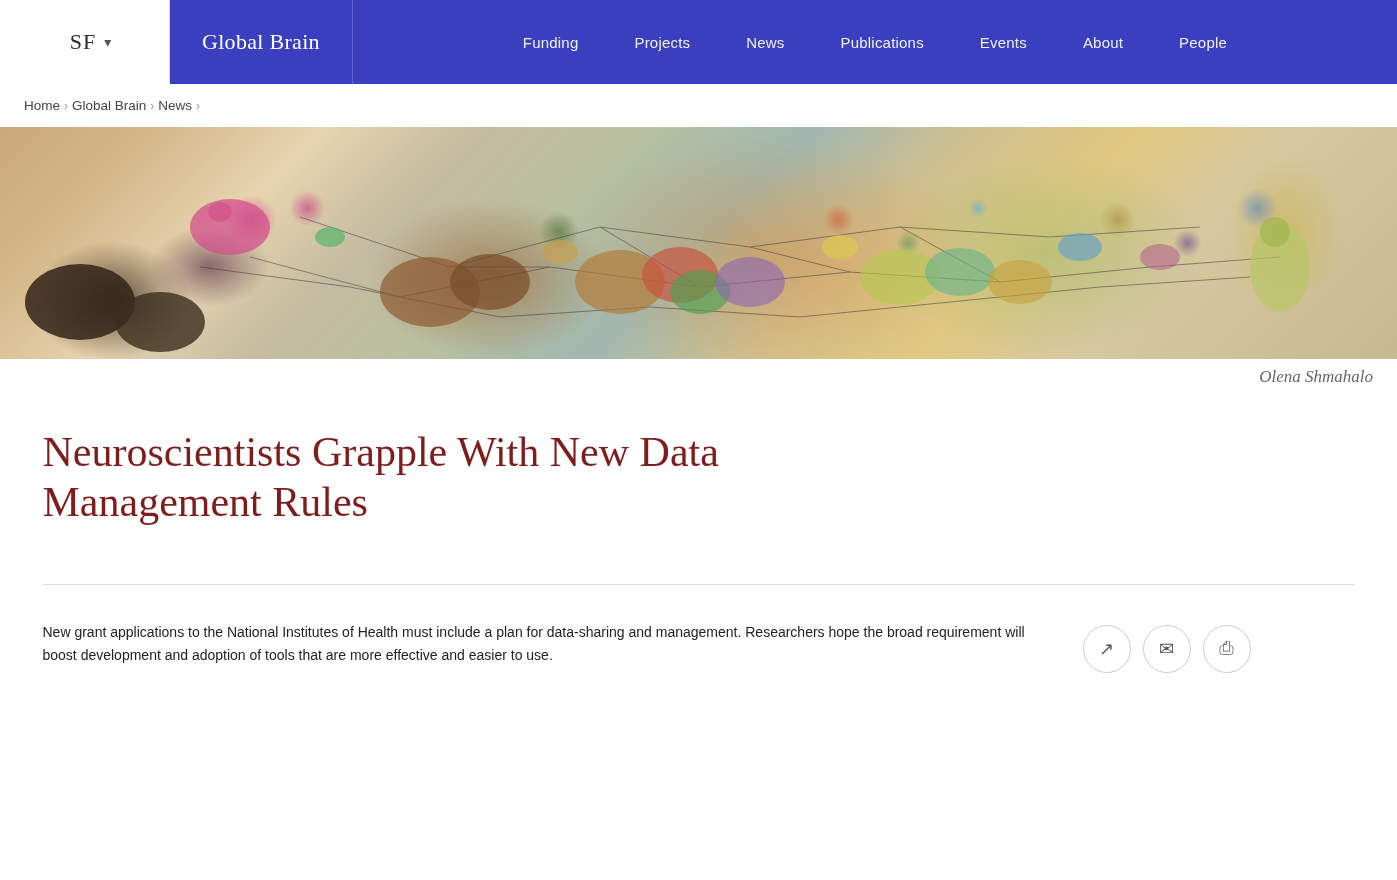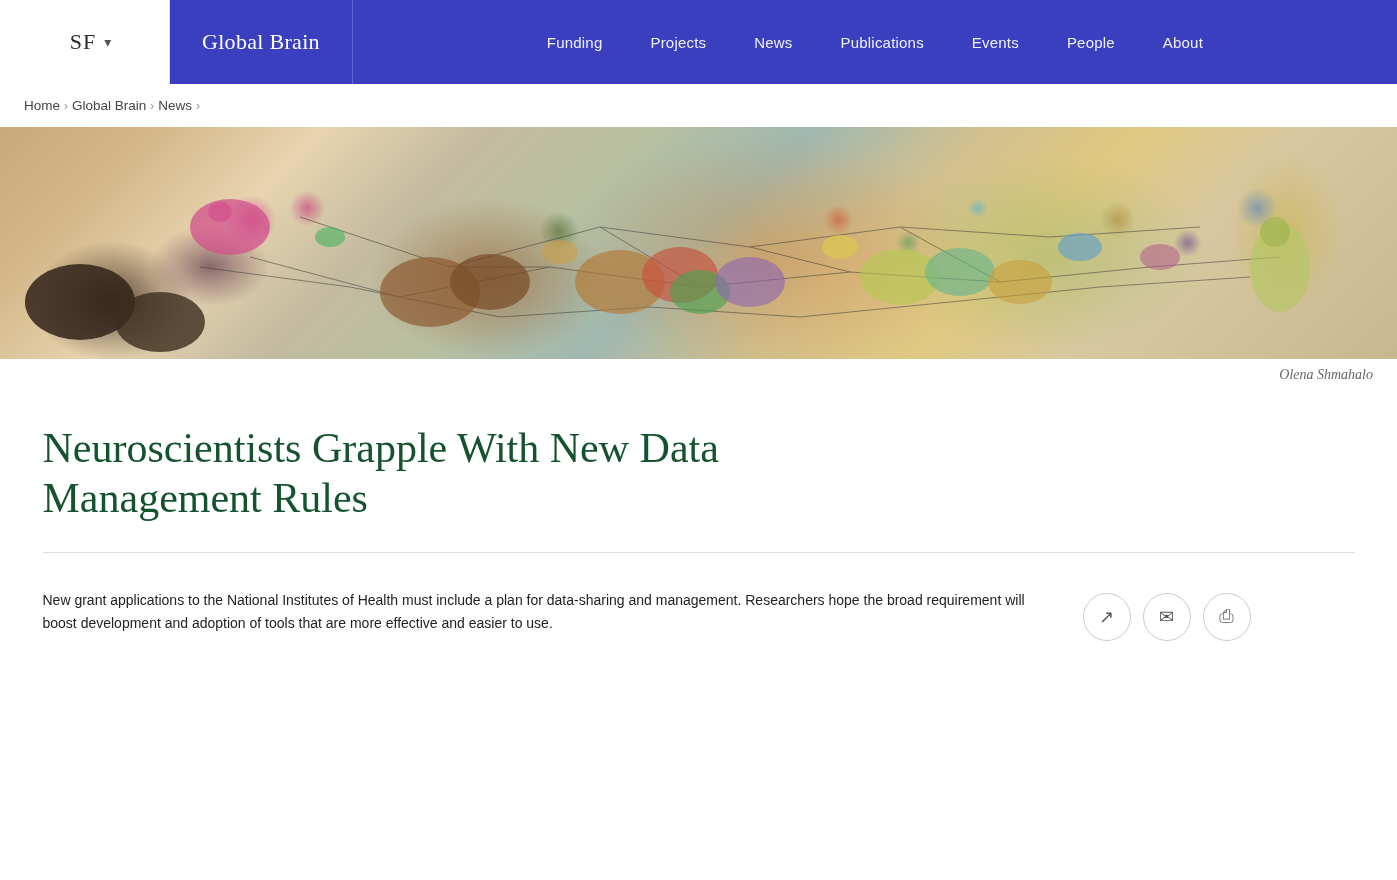--- a/index.html
+++ b/index.html
@@ -43,21 +43,21 @@
       color: #fff;
       letter-spacing: 0.3px;
       border-right: 1px solid rgba(255,255,255,0.2);
     }
     .nav-links {
       display: flex;
       align-items: center;
       list-style: none;
       flex: 1;
       justify-content: center;
-      gap: 0;
+      gap: 8px;
     }
     .nav-links li a {
       display: flex;
       align-items: center;
       height: 84px;
       padding: 0 24px;
       color: rgba(255,255,255,0.92);
       text-decoration: none;
       font-family: Arial, Helvetica, sans-serif;
       font-size: 15px;
@@ -118,39 +118,39 @@
     .hero-network-lines {
       position: absolute;
       inset: 0;
     }
 
     
     .image-credit {
       text-align: right;
       padding: 8px 24px;
       font-family: 'Georgia', serif;
-      font-size: 14px;
+      font-size: 17px;
       color: #666;
       font-style: italic;
     }
 
     
     .article-container {
       max-width: 1360px;
       margin: 0 auto;
       padding: 0 24px;
     }
     .article-title {
       font-family: 'Georgia', serif;
       font-size: 42px;
       font-weight: 400;
       line-height: 1.2;
-      color: #14532d;
+      color: #7f1d1d;
       margin-top: 32px;
-      margin-bottom: 28px;
+      margin-bottom: 56px;
       max-width: 780px;
     }
     .article-divider {
       border: none;
       border-top: 1px solid #ddd;
       margin-bottom: 36px;
     }
     .article-content-row {
       display: flex;
       align-items: flex-start;
@@ -210,24 +210,24 @@
       <li>
           <a href="#">News</a>
         </li>
       <li>
           <a href="#">Publications</a>
         </li>
       <li>
           <a href="#">Events</a>
         </li>
       <li>
+          <a href="#">About</a>
+        </li>
+      <li>
           <a href="#">People</a>
-        </li>
-      <li>
-          <a href="#">About</a>
         </li>
     </ul>
   </div>
 </nav>
 
 <div class="breadcrumb">
   <a href="#">Home</a>
   <span class="sep">›</span>
   <a href="#">Global Brain</a>
   <span class="sep">›</span>

